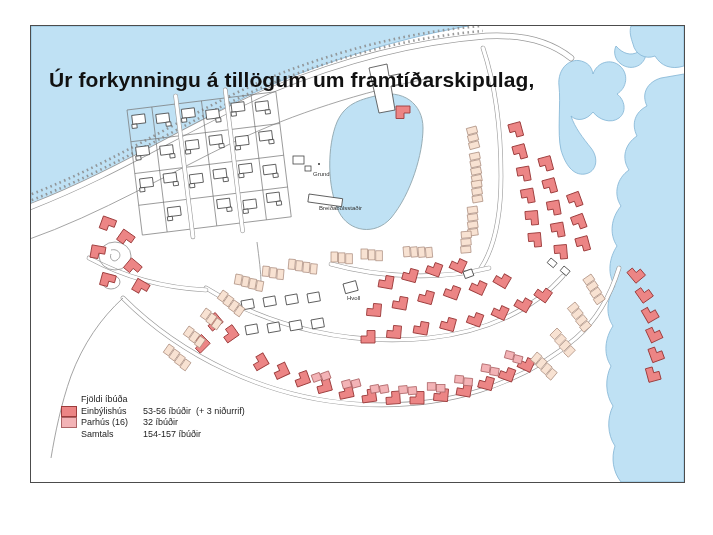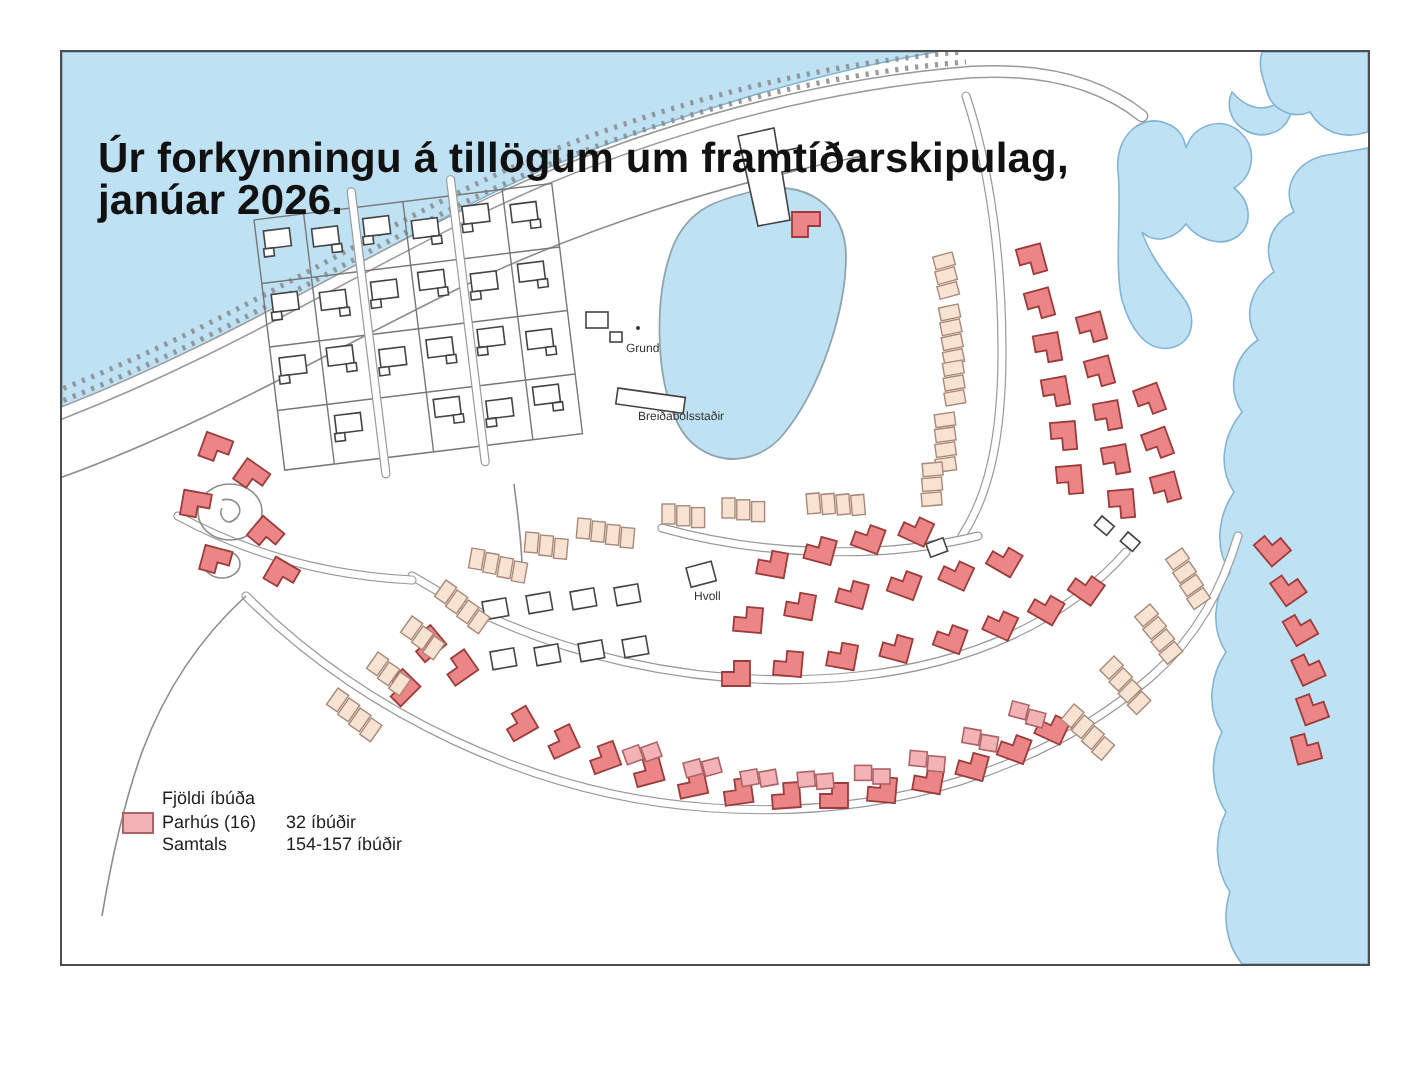--- a/index.html
+++ b/index.html
@@ -375,28 +375,32 @@
 
       <g>
         <text class="maplabel" x="282" y="150">Grund</text>
         <text class="maplabel" x="288" y="184">Breiðabólsstaðir</text>
         <text class="maplabel" x="316" y="274">Hvoll</text>
       </g>
     </svg>
 
     <div class="map-title">
       <div>Úr forkynningu á tillögum um framtíðarskipulag,</div>
-      <div>janúar 2026.</div>
     </div>
 
     <div class="legend">
       <div class="legend-row">
         <span class="legend-swatch empty"></span>
         <span class="legend-label">Fjöldi íbúða</span>
         <span class="legend-value"></span>
+      </div>
+      <div class="legend-row">
+        <span class="legend-swatch" id="sw1" style="background: rgb(236, 133, 133); border-color: rgb(156, 60, 60);"></span>
+        <span class="legend-label">Einbýlishús</span>
+        <span class="legend-value">53-56 íbúðir  (+ 3 niðurrif)</span>
       </div>
       <div class="legend-row">
         <span class="legend-swatch" id="sw2" style="background: rgb(243, 179, 182); border-color: rgb(173, 100, 102);"></span>
         <span class="legend-label">Parhús (16)</span>
         <span class="legend-value">32 íbúðir</span>
       </div>
       <div class="legend-row">
         <span class="legend-swatch empty"></span>
         <span class="legend-label">Samtals</span>
         <span class="legend-value">154-157 íbúðir</span>

